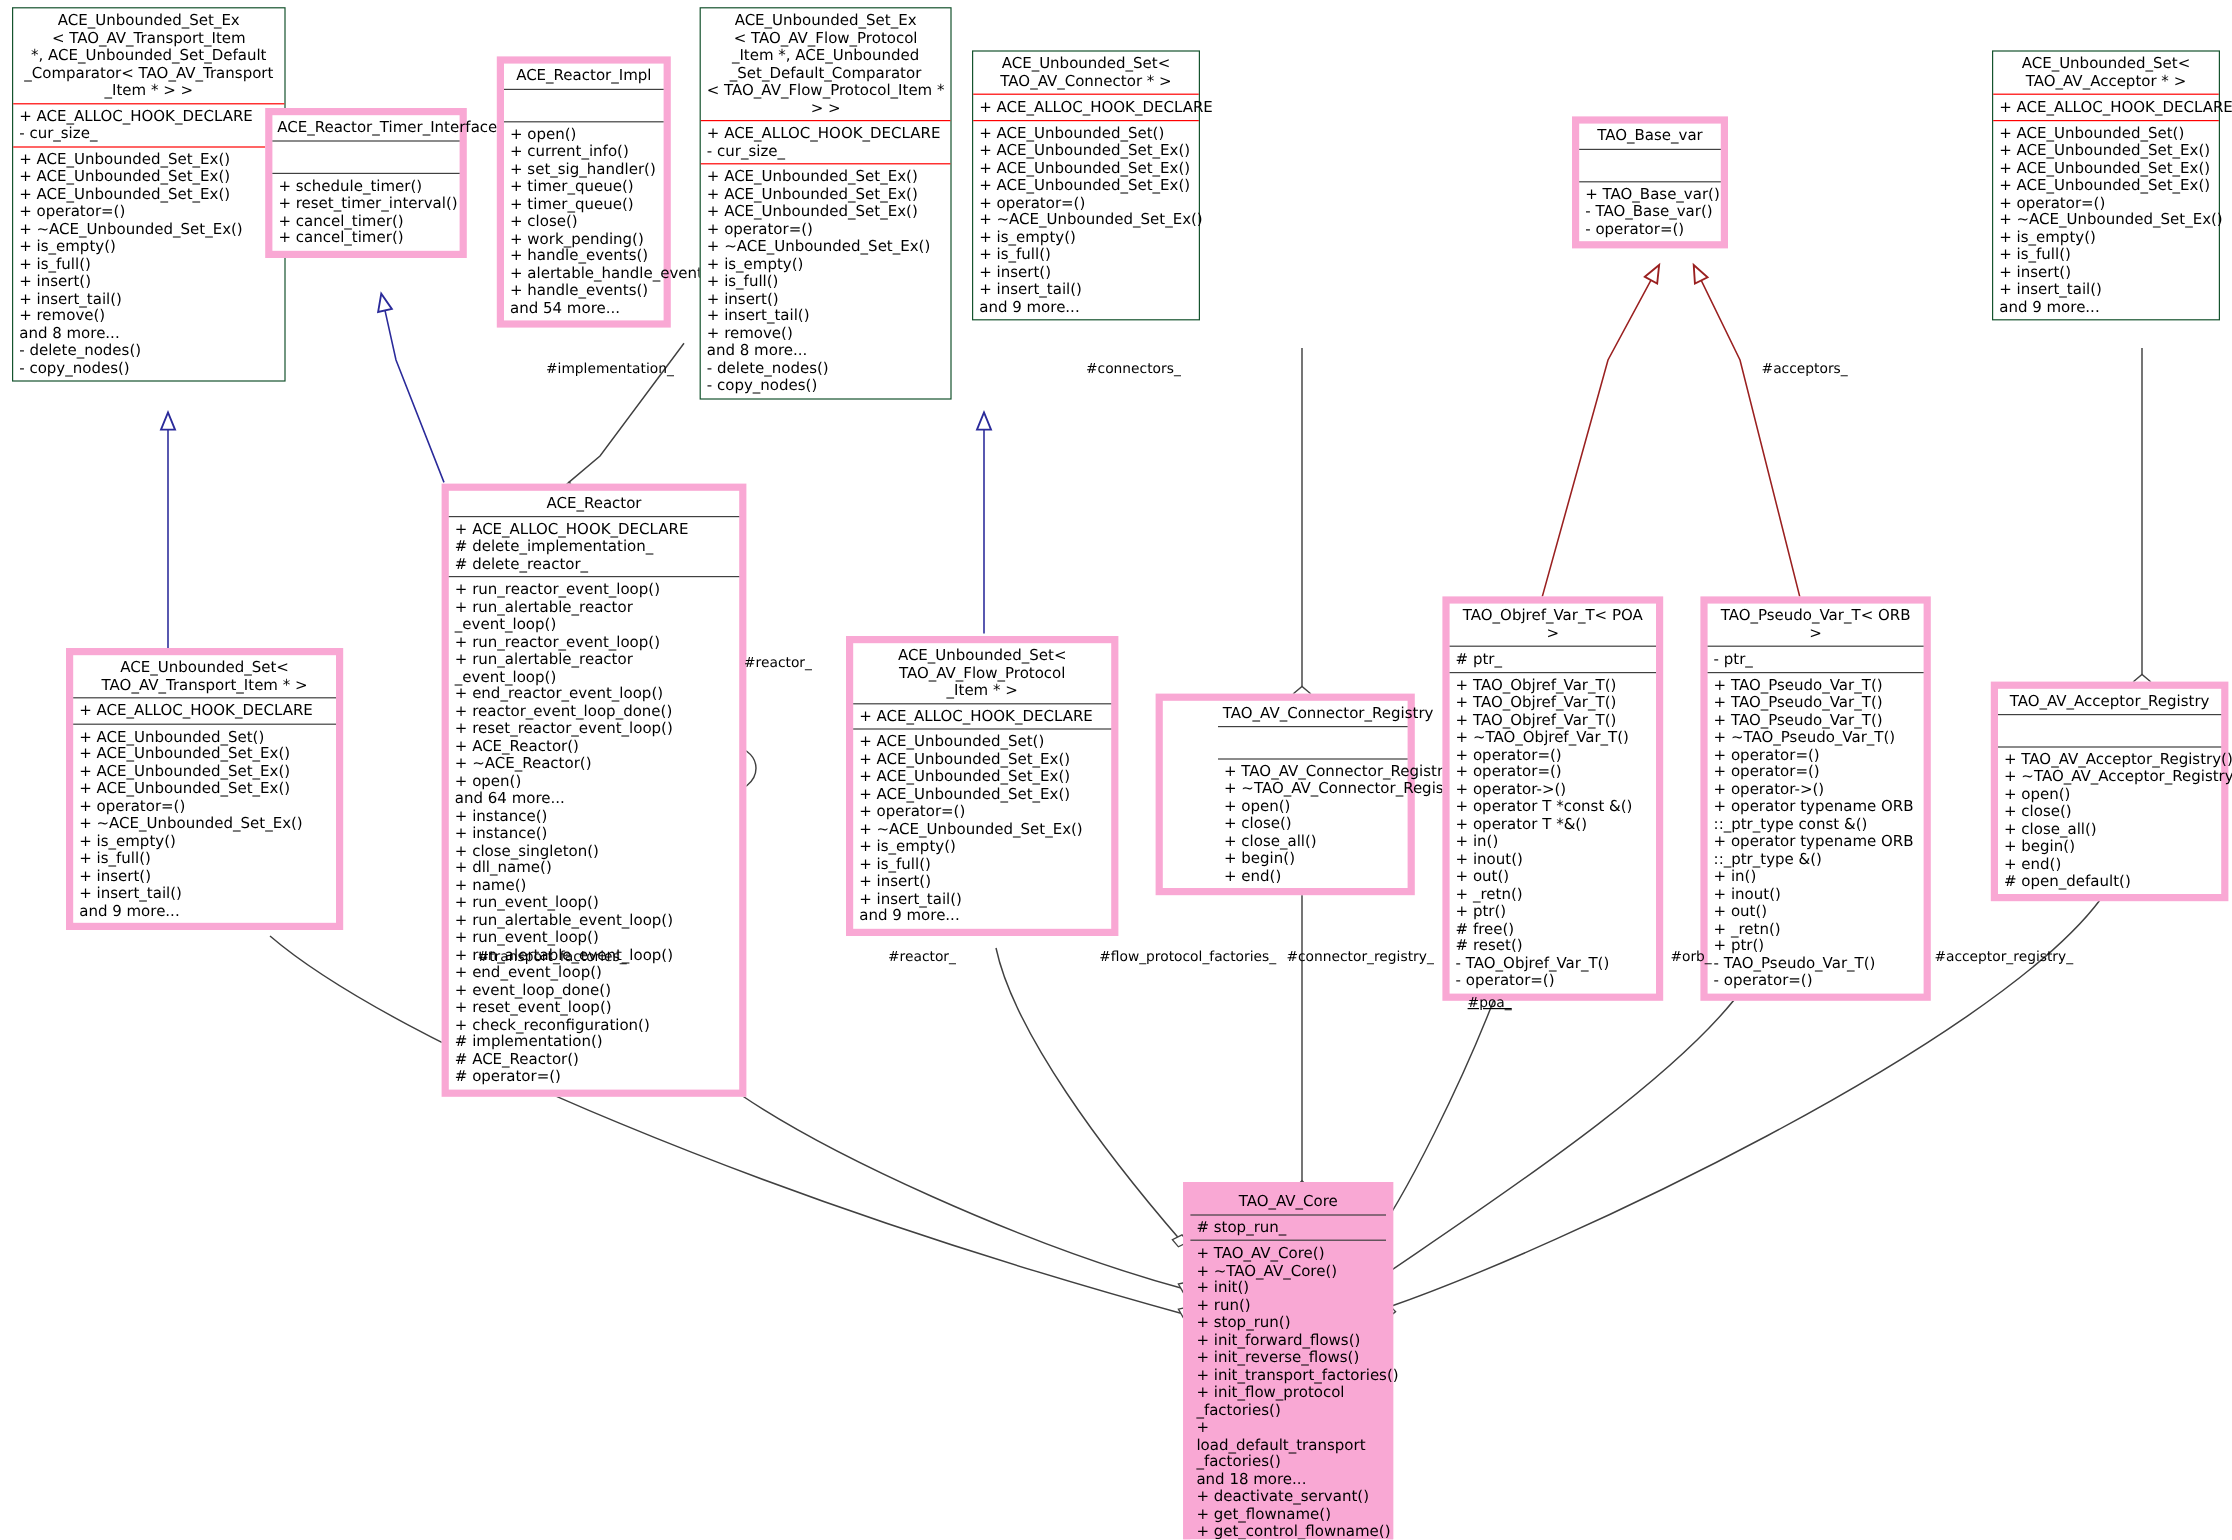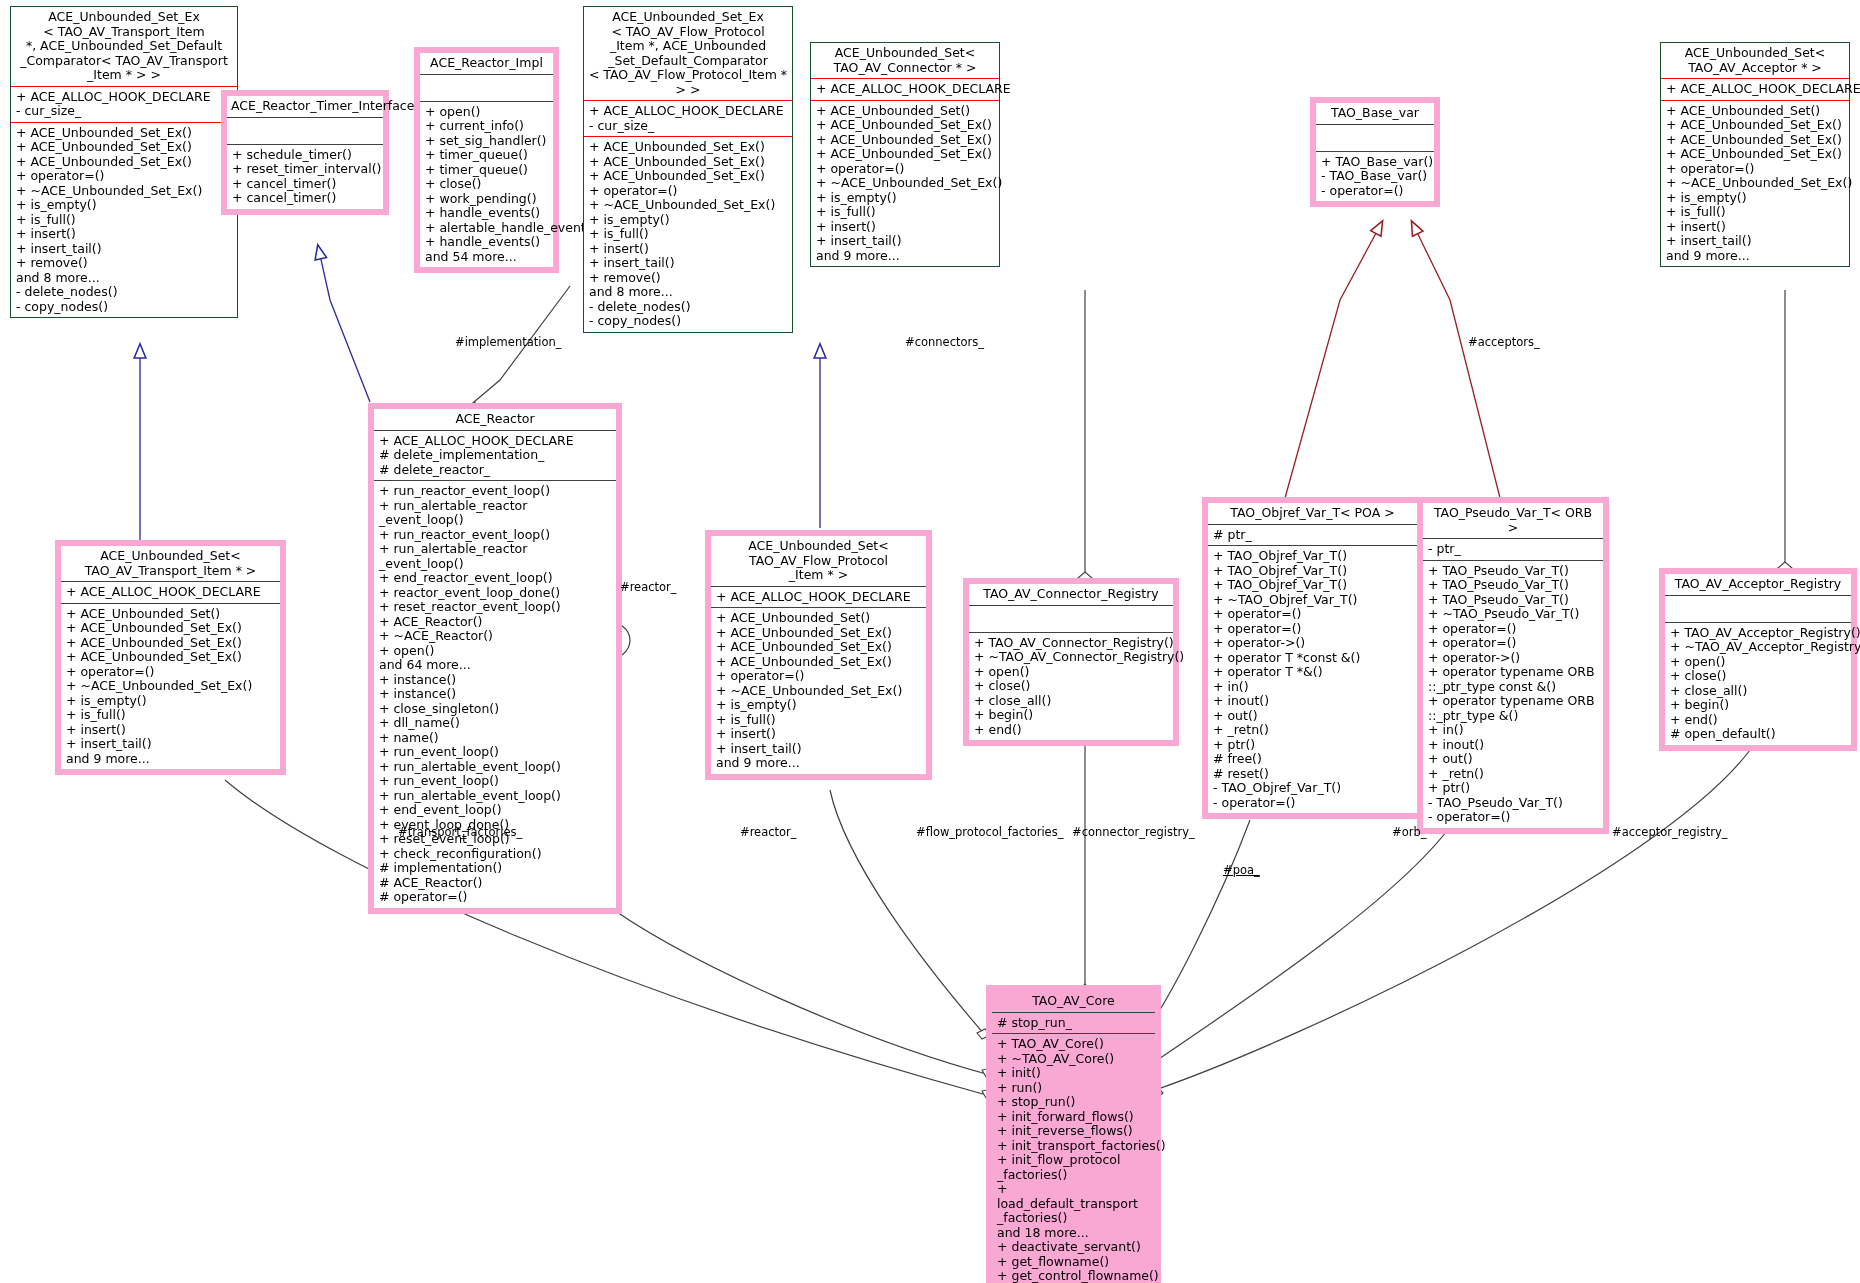--- a/index.html
+++ b/index.html
@@ -43,21 +43,20 @@
   }
   .nm-attrs.empty{min-height:16px;padding:5px 4px;}
   .row{white-space:pre;}
   .row.wrap{white-space:pre-line;}
   .elabel{
     position:absolute;
     font-size:11.5px;
     color:#000;
     white-space:nowrap;
     background:transparent;
-    margin-top:35px;
   }
 </style>
 </head>
 <body>
 
 <div id="canvas">
 
   <svg class="edges" viewBox="0 0 1860 1283">
     <defs>
       <marker id="inh-blue" markerWidth="14" markerHeight="14" refX="11" refY="5.5" orient="auto">
@@ -347,37 +346,37 @@
         <div class="row">+ operator=()</div>
         <div class="row">+ ~ACE_Unbounded_Set_Ex()</div>
         <div class="row">+ is_empty()</div>
         <div class="row">+ is_full()</div>
         <div class="row">+ insert()</div>
         <div class="row">+ insert_tail()</div>
         <div class="row">and 9 more...</div>
       </div>
   </div>
 
-  <div class="node black" id="n-connector-registry" style="left:963px;top:578px;width:216px;">
+  <div class="node black" id="n-connector-registry" style="left:963px;top:578px;width:216px;padding-left:46px;">
     <div class="nm-title row wrap">TAO_AV_Connector_Registry</div>
     <div class="nm-sep"></div>
     <div class="nm-attrs empty"></div>
     <div class="nm-sep"></div>
     <div class="nm-ops">
         <div class="row">+ TAO_AV_Connector_Registry()</div>
         <div class="row">+ ~TAO_AV_Connector_Registry()</div>
         <div class="row">+ open()</div>
         <div class="row">+ close()</div>
         <div class="row">+ close_all()</div>
         <div class="row">+ begin()</div>
         <div class="row">+ end()</div>
       </div>
   </div>
 
-  <div class="node black" id="n-objref-var-t" style="left:1202px;top:497px;width:221px;">
+  <div class="node black" id="n-objref-var-t" style="left:1202px;top:497px;width:184px;">
     <div class="nm-title row wrap">TAO_Objref_Var_T&lt; POA &gt;</div>
     <div class="nm-sep"></div>
     <div class="nm-attrs">
         <div class="row"># ptr_</div>
       </div>
     <div class="nm-sep"></div>
     <div class="nm-ops">
         <div class="row">+ TAO_Objref_Var_T()</div>
         <div class="row">+ TAO_Objref_Var_T()</div>
         <div class="row">+ TAO_Objref_Var_T()</div>

